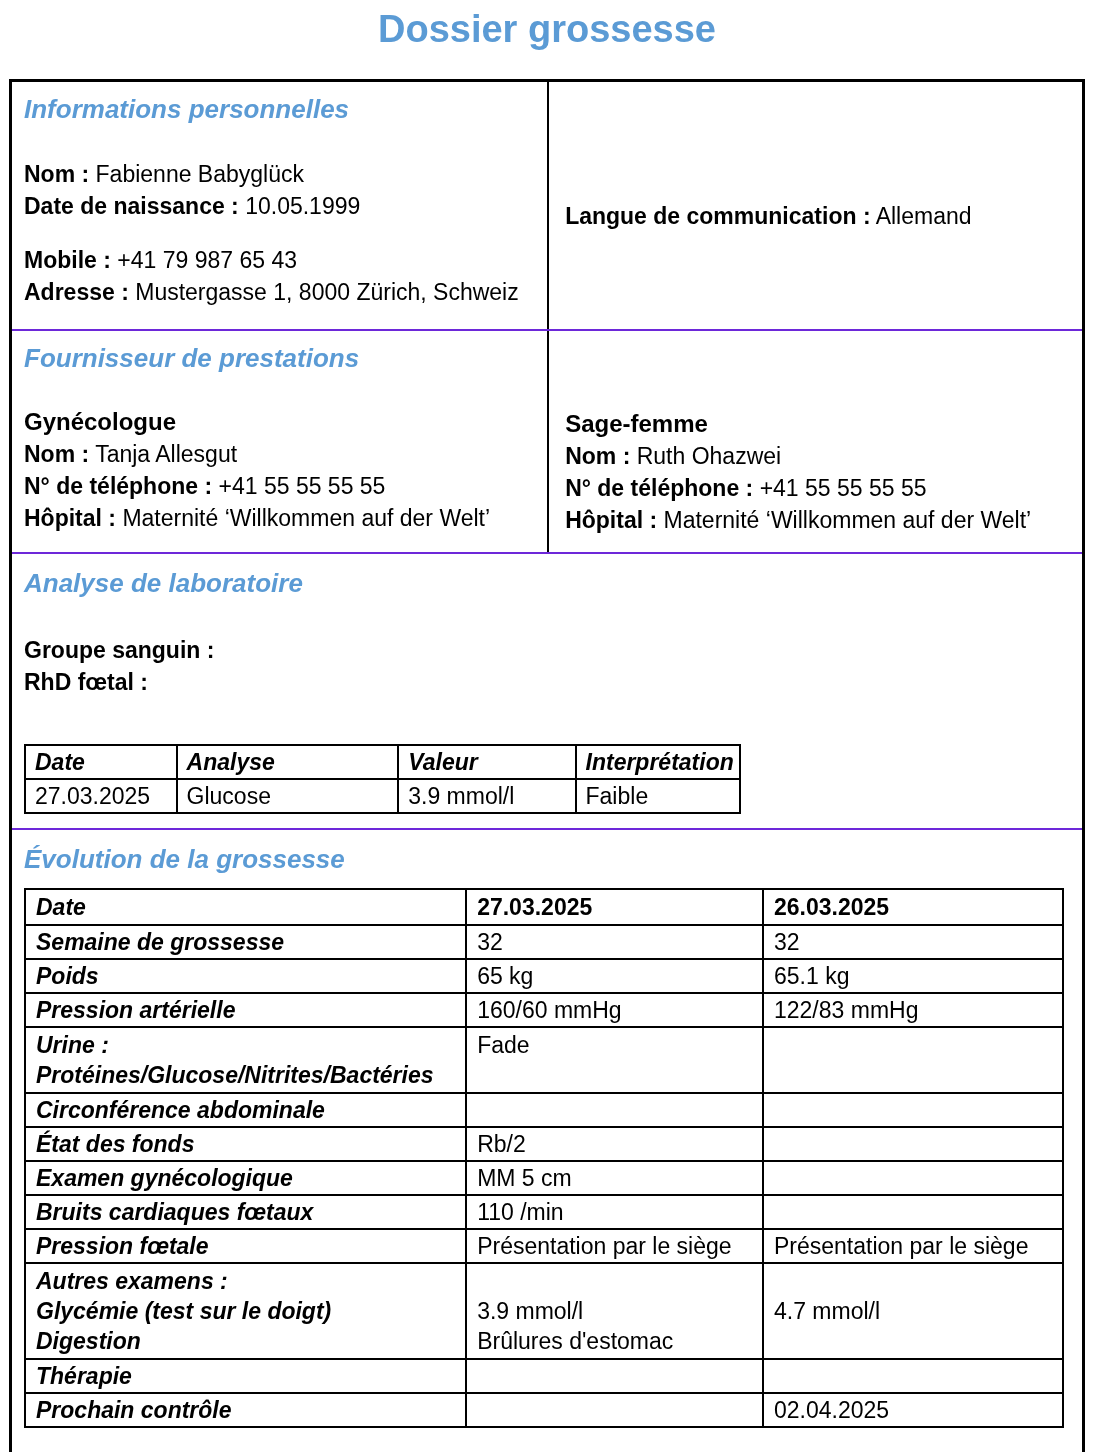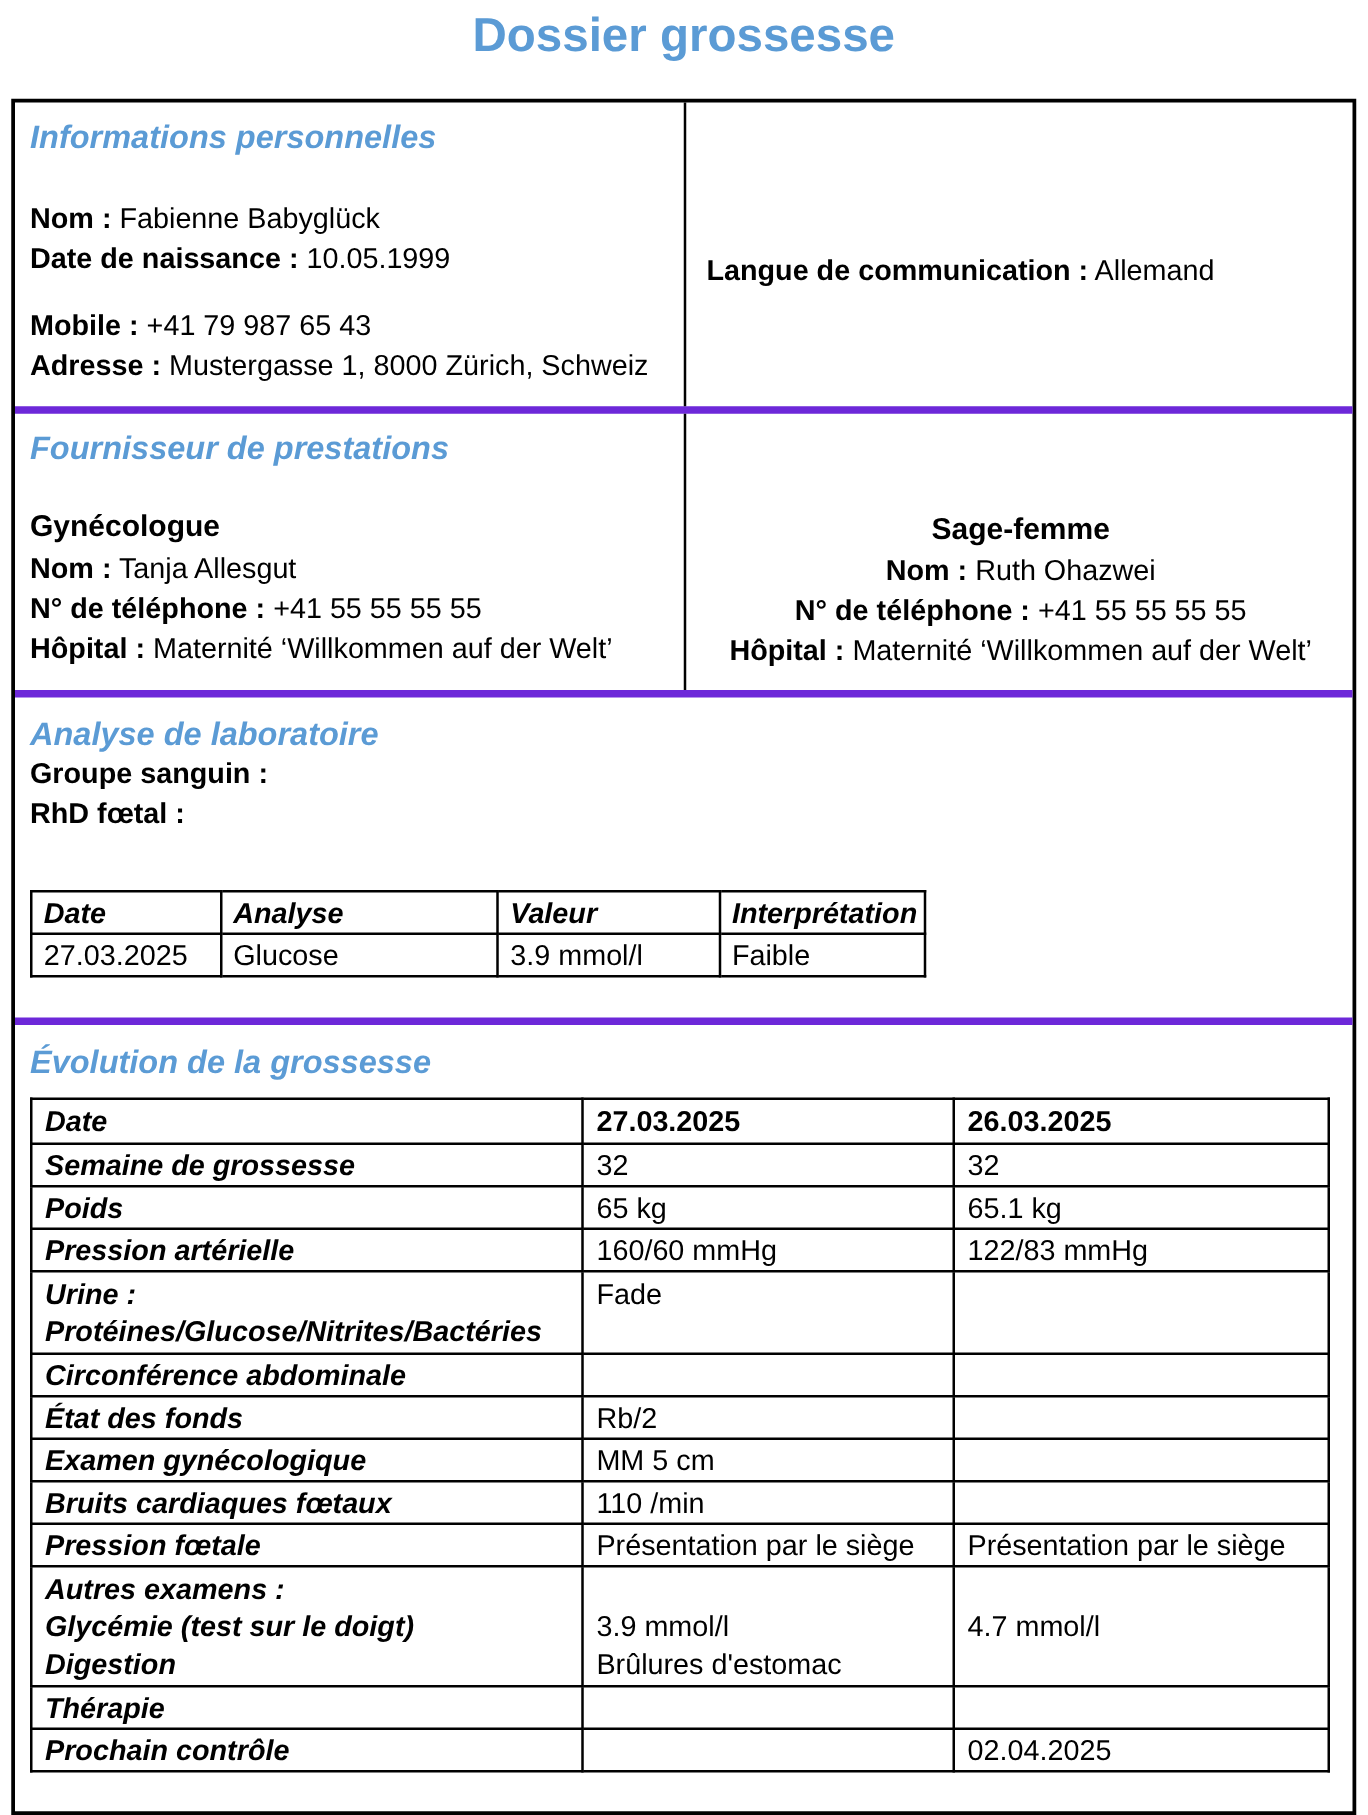--- a/index.html
+++ b/index.html
@@ -14,21 +14,21 @@
     font-size:38px;
     line-height:46px;
     font-weight:bold;
     color:#5B9BD5;
     letter-spacing:0px;
   }
   .doc-box {
     margin:27px 9px 0 9px;
     border:3px solid #000;
   }
-  .sec { box-sizing:border-box; border-bottom:6px solid #6d28d9; }
+  .sec { box-sizing:border-box; border-bottom:2px solid #6d28d9; }
   .sec:last-child { border-bottom:none; }
   .two-col { display:flex; }
   .col-left { width:50.2%; box-sizing:border-box; border-right:2px solid #000; }
   .col-right { flex:1; box-sizing:border-box; }
   .pad { padding:12px 14px 12px 12px; }
   h2.section-title {
     margin:0;
     font-size:26px;
     line-height:30px;
     font-weight:bold;
@@ -44,24 +44,24 @@
     margin:0;
     font-size:24px;
     line-height:33px;
     font-weight:bold;
   }
   
   .sec-personal { min-height:249px; }
   .sec-personal .col-right { padding:118px 14px 0 16px; }
   
   .sec-providers { min-height:218px; }
-  .sec-providers .col-right { padding:76px 14px 16px 16px;text-align:center; }
+  .sec-providers .col-right { padding:76px 14px 16px 16px; }
   
   .sec-lab { min-height:262px; padding:14px 14px 14px 12px; }
-  .sec-lab .bg-line { }
+  .sec-lab .bg-line { margin-top:36px; }
   table.lab-table {
     border-collapse:collapse;
     table-layout:fixed;
     width:717px;
     margin:46px 0 0 0;
   }
   table.lab-table th, table.lab-table td {
     border:2px solid #000;
     text-align:left;
     font-size:23px;

